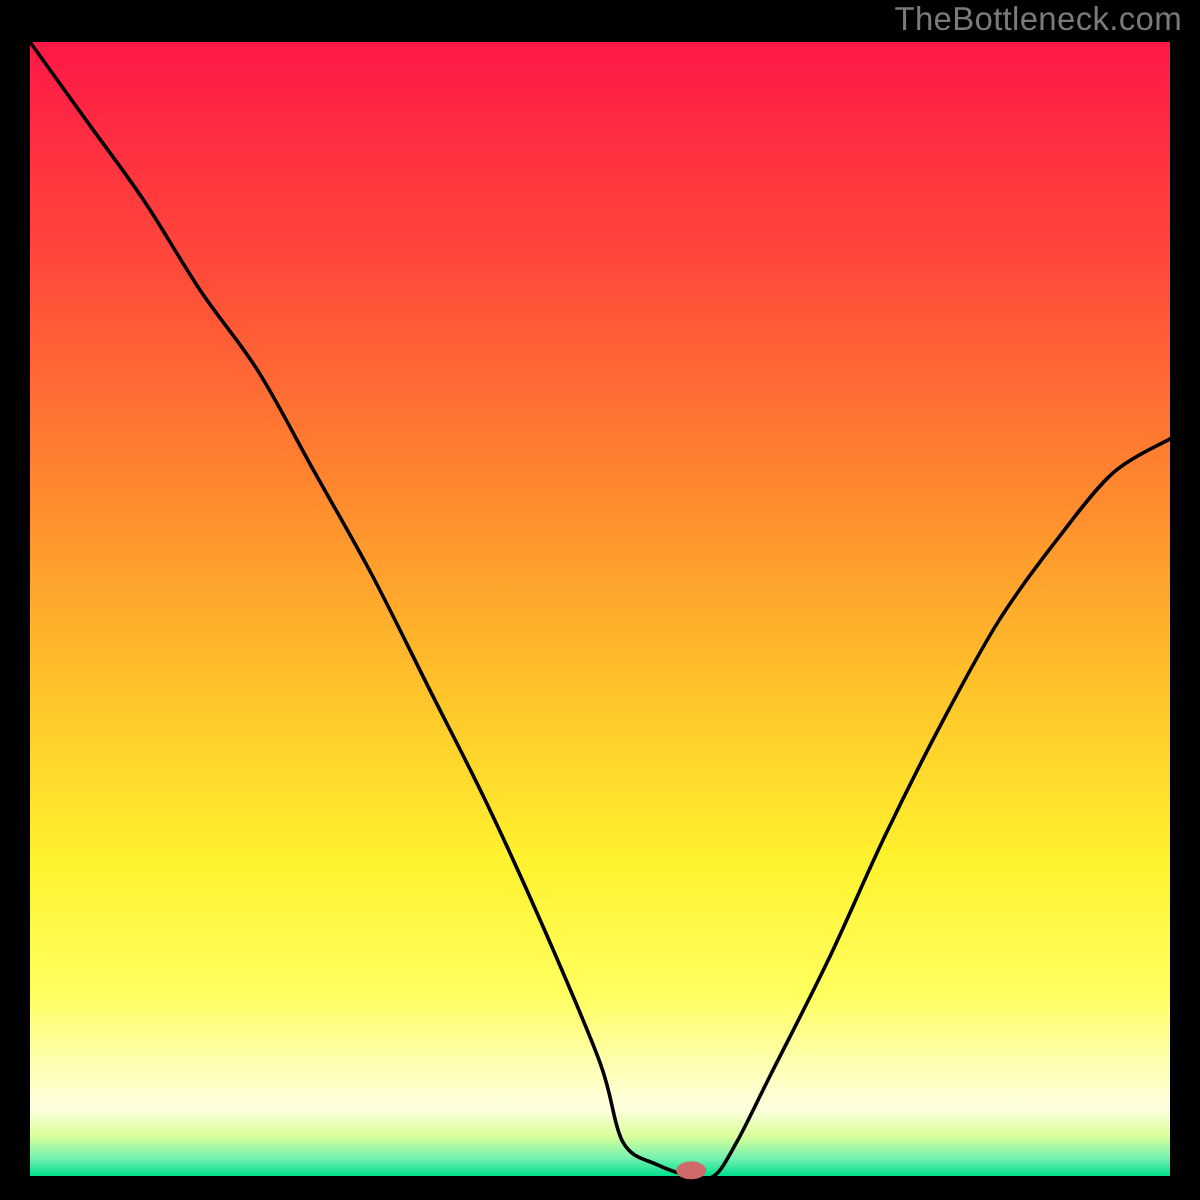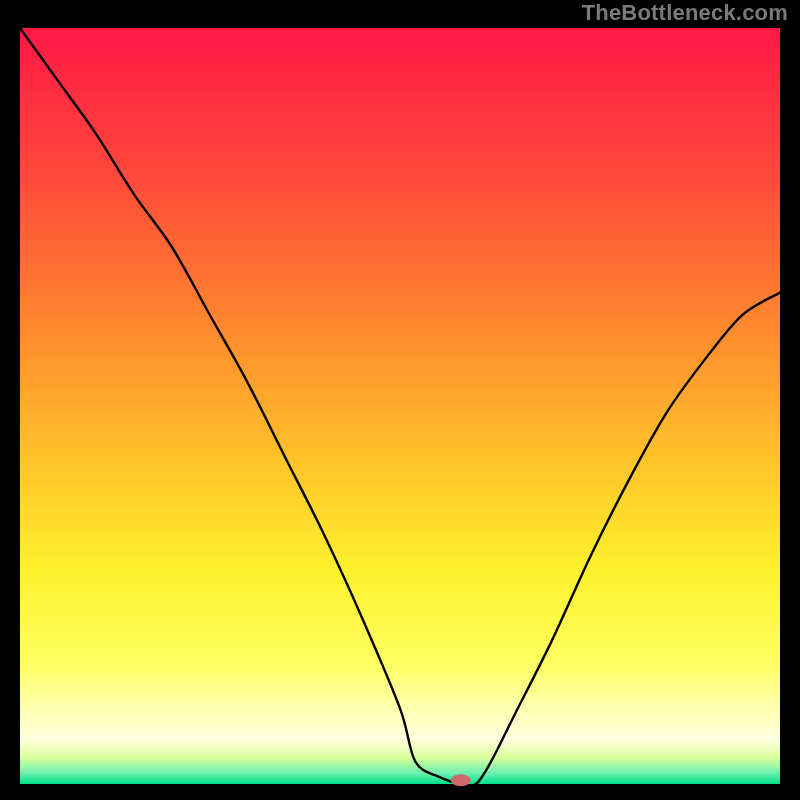--- a/index.html
+++ b/index.html
@@ -11,21 +11,21 @@
   .chart-wrap {
     width: 800px;
     height: 800px;
     position: relative;
   }
   .watermark {
     position: absolute;
     top: 0;
     right: 12px;
     font-size: 22px;
-    font-weight: 700;
+    font-weight: 400;
     color: #7a7a7a;
     letter-spacing: 0.2px;
     z-index: 5;
     user-select: none;
   }
   svg { display: block; }
 </style>
 </head>
 <body>
 

